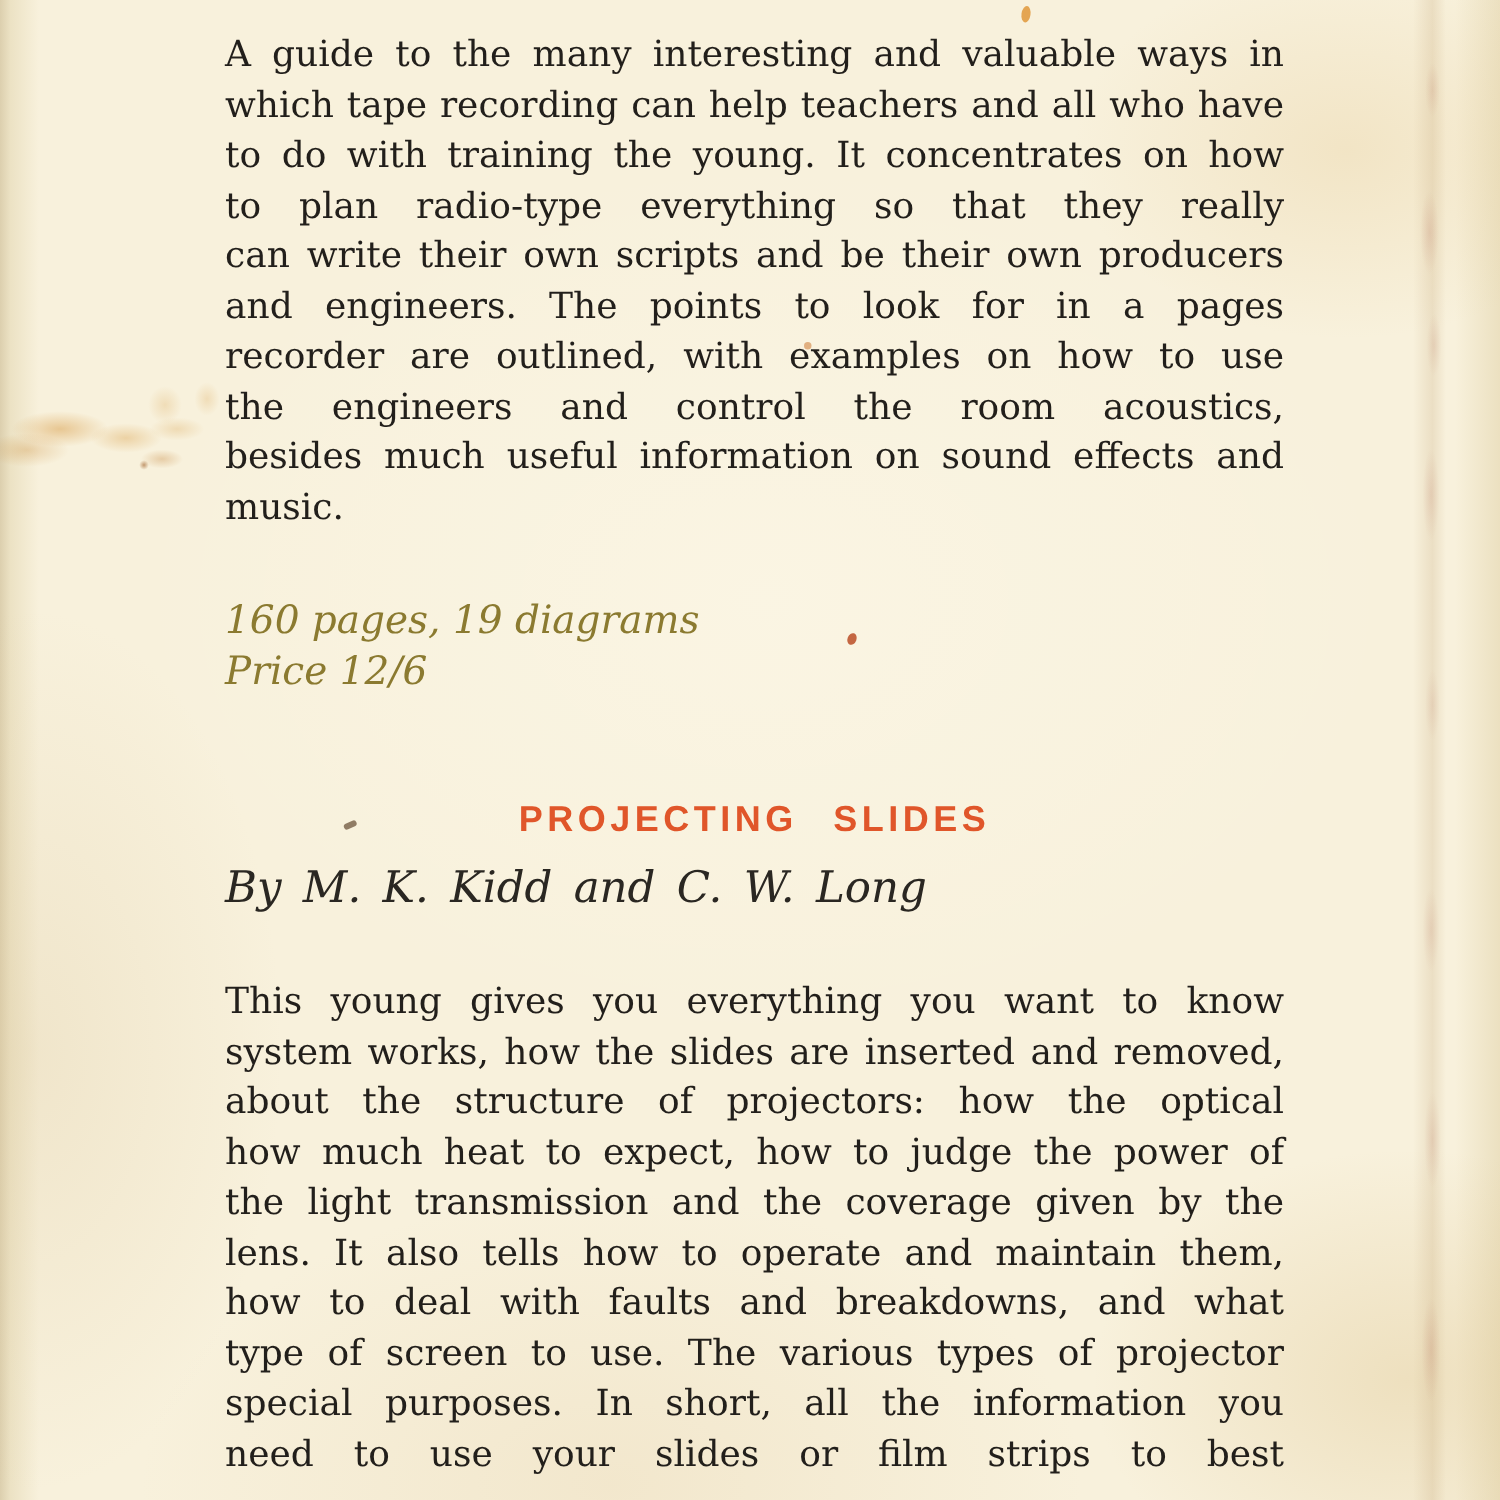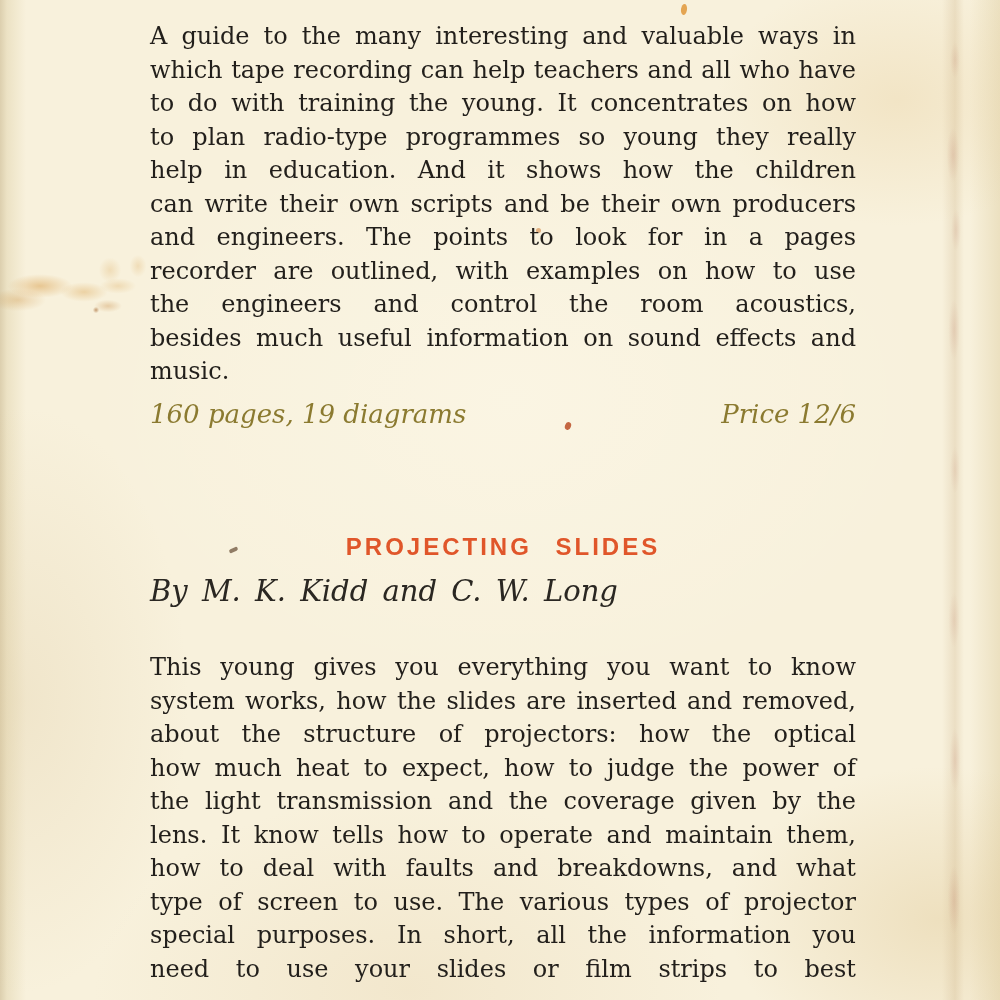--- a/index.html
+++ b/index.html
@@ -64,21 +64,21 @@
   .body-text { font-size: 24px; line-height: 33.5px; color: #221f1b; }
   .line { text-align: justify; text-align-last: justify; height: 33.5px; white-space: normal; }
   .line.last { text-align-last: left; }
 
   .para1 { top: 20px; }
   .para2 { top: 651px; }
 
   .meta-row {
     top: 397px;
     display: flex; justify-content: space-between; align-items: baseline;
-    font-style: italic; font-size: 26px; line-height: 34px; color: #8b7a30;
+    font-style: italic; font-size: 26px; line-height: 34px; color: #8b7a30; flex-direction: column;
   }
 
   .heading {
     top: 533px; text-align: center;
     font-family: "Liberation Sans", sans-serif; font-weight: bold;
     font-size: 24px; letter-spacing: 3px; word-spacing: 14px;
     color: #e0562a;
   }
 
   .byline {
@@ -95,22 +95,21 @@
   <div class="stain-left"></div>
   <div class="speck speck-top"></div>
   <div class="speck speck-mid"></div>
   <div class="speck speck-heading"></div>
   <div class="speck speck-line7"></div>
 
   <div class="text-col para1 body-text">
     <div class="line">A guide to the many interesting and valuable ways in</div>
     <div class="line">which tape recording can help teachers and all who have</div>
     <div class="line">to do with training the young. It concentrates on how</div>
-    <div class="line">to plan radio-type programmes so young they really</div>
-    <div class="line">help in education. And it shows how the children</div>
+    <div class="line">to plan radio-type everything so that they really</div>
     <div class="line">can write their own scripts and be their own producers</div>
     <div class="line">and engineers. The points to look for in a pages</div>
     <div class="line">recorder are outlined, with examples on how to use</div>
     <div class="line">the engineers and control the room acoustics,</div>
     <div class="line">besides much useful information on sound effects and</div>
     <div class="line last">music.</div>
   </div>
 
   <div class="text-col meta-row">
     <span>160 pages, 19 diagrams</span>
@@ -119,19 +118,19 @@
 
   <div class="text-col heading">PROJECTING SLIDES</div>
   <div class="text-col byline">By M. K. Kidd and C. W. Long</div>
 
   <div class="text-col para2 body-text">
     <div class="line">This young gives you everything you want to know</div>
     <div class="line">system works, how the slides are inserted and removed,</div>
     <div class="line">about the structure of projectors: how the optical</div>
     <div class="line">how much heat to expect, how to judge the power of</div>
     <div class="line">the light transmission and the coverage given by the</div>
-    <div class="line">lens. It know tells how to operate and maintain them,</div>
+    <div class="line">lens. It also tells how to operate and maintain them,</div>
     <div class="line">how to deal with faults and breakdowns, and what</div>
     <div class="line">type of screen to use. The various types of projector</div>
     <div class="line">special purposes. In short, all the information you</div>
     <div class="line">need to use your slides or film strips to best</div>
   </div>
 </div>
 
 </body></html>

